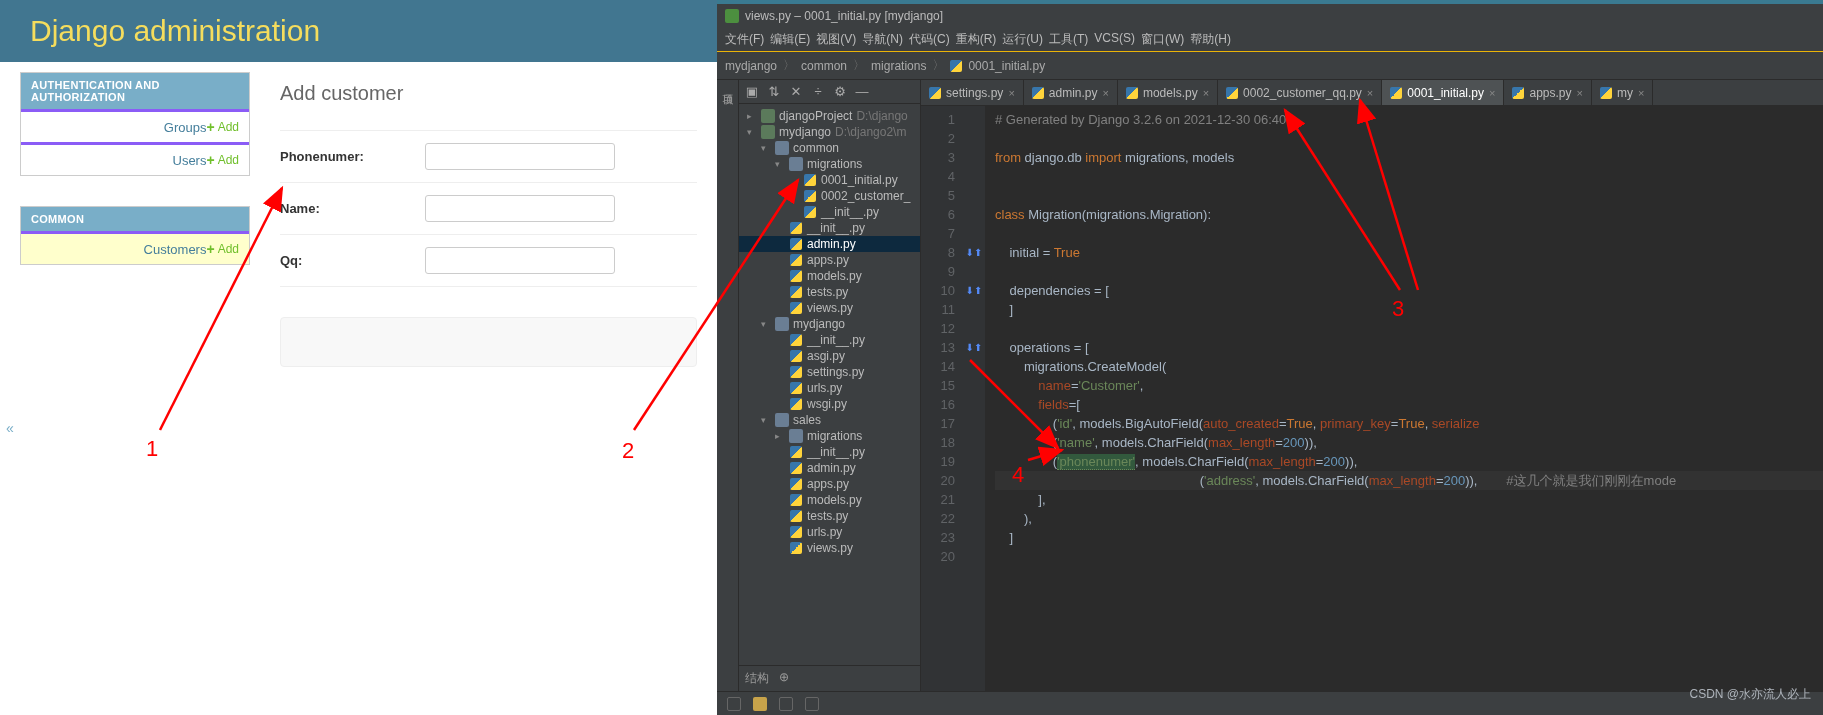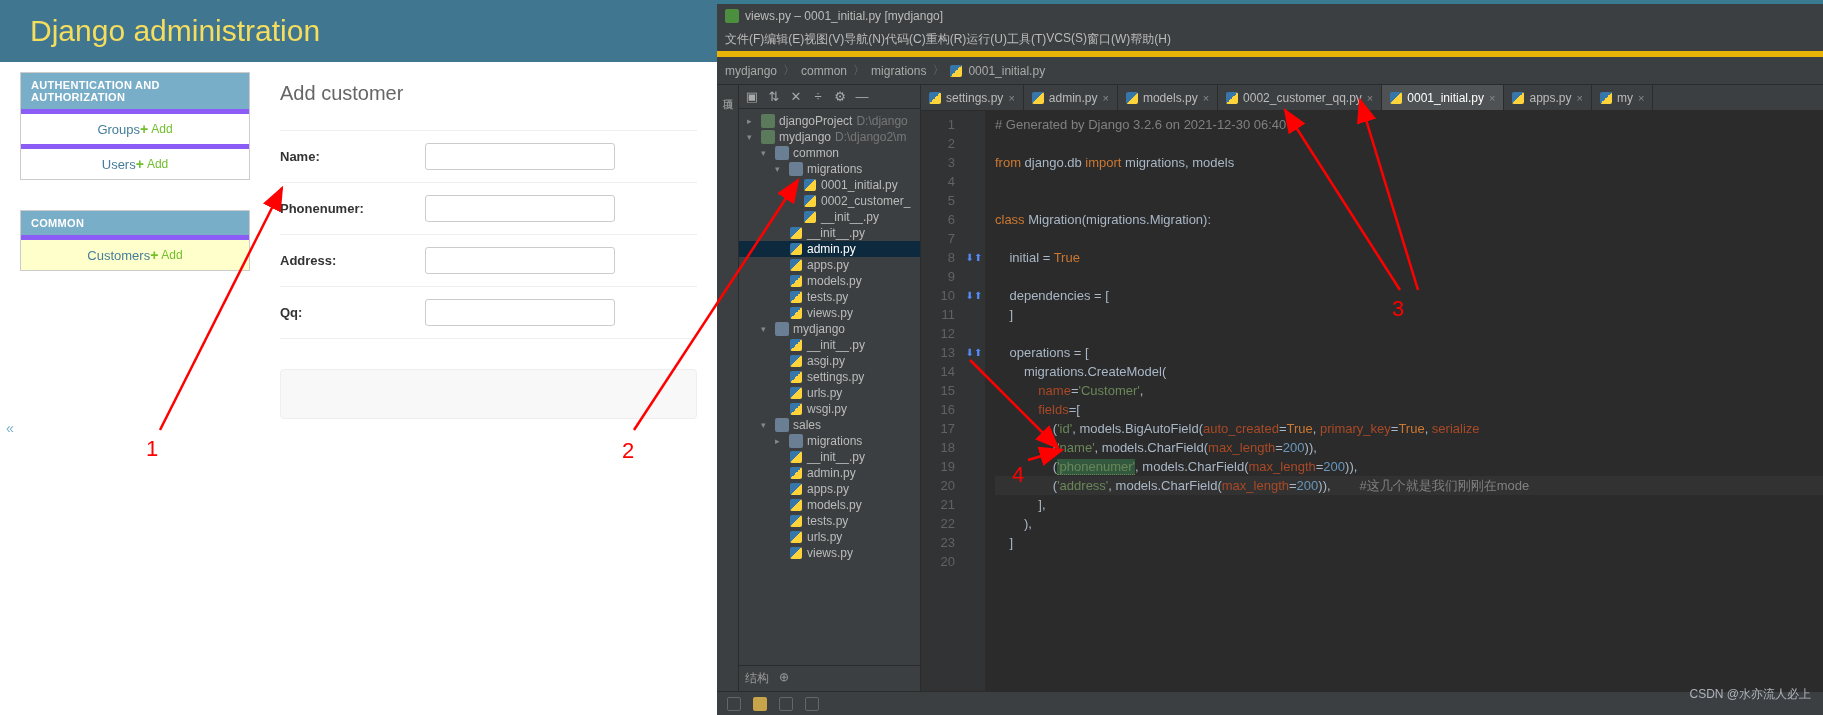--- a/index.html
+++ b/index.html
@@ -11,41 +11,41 @@
 .django-header span { color: #f5dd5d; }
 .breadcrumb { background: #79aec8; color: #fff; padding: 8px 30px; font-size: 13px; }
 .breadcrumb a { color: #c4e0ee; text-decoration: none; }
 .breadcrumb .sep { color: #fff; margin: 0 4px; }
 .breadcrumb .cur { color: #cde5f0; }
 
 .django-columns { display: flex; padding: 10px 20px; gap: 30px; }
 .sidebar { width: 230px; }
 .module { margin-bottom: 30px; border: 1px solid #ccc; border-radius: 0; }
 .module-head { background: #79aec8; color: #fff; font-size: 11px; padding: 6px 10px; font-weight: 700; letter-spacing: .3px; }
-.module-row { display: flex; justify-content: center; align-items: center; padding: 7px 10px; font-size: 13px; border-top: 5px solid #8b5cf6; background: #fff; }
+.module-row { display: flex; justify-content: flex-end; align-items: center; padding: 7px 10px; font-size: 13px; border-top: 3px solid #8b5cf6; background: #fff; }
 .module-row.highlight { background: #ffffcc; }
 .module-row a.model { color: #447e9b; text-decoration: none; }
 .module-row a.add { color: #70bf2b; text-decoration: none; font-size: 12px; display: flex; align-items: center; gap: 3px; }
 .module-row a.add .plus { color: #70bf2b; font-weight: bold; font-size: 14px; }
 
 .content { flex: 1; padding: 10px 0 0 0; }
 .content h1 { font-size: 20px; font-weight: 400; color: #666; margin-bottom: 25px; }
 .formrow { display: flex; align-items: center; padding: 12px 0; border-bottom: 1px solid #eee; }
 .formrow:first-of-type { border-top: 1px solid #eee; }
 .formrow label { width: 145px; font-size: 13px; color: #333; font-weight: 600; }
 .formrow input { flex: 0 0 160px; border: 1px solid #ccc; border-radius: 3px; padding: 5px 6px; font-size: 13px; }
 .submitrow { background: #f8f8f8; height: 50px; margin-top: 30px; border: 1px solid #eee; border-radius: 4px; }
 
 .left-chevron { position: absolute; left: 6px; top: 420px; color: #79aec8; font-size: 14px; }
 
 
 .ide { position: absolute; left: 717px; top: 0; right: 0; height: 715px; background: #bef264; color: #bbb; font-family: "Segoe UI", sans-serif; font-size: 12px; display: flex; flex-direction: column; border-top: 4px solid #3a7a91; }
 .ide-title { background: #3c3f41; color: #bbb; padding: 5px 8px; display: flex; align-items: center; gap: 6px; font-size: 12px; }
 .ide-title .ico { width: 14px; height: 14px; background: #4c8f3f; border-radius: 2px; }
-.ide-menu { background: #3c3f41; padding: 3px 8px; display: flex; color: #bbb; border-bottom: 6px solid #eab308; }
+.ide-menu { background: #3c3f41; padding: 3px 8px; display: flex; gap: 6px; color: #bbb; border-bottom: 1px solid #eab308; }
 .ide-menu span { cursor: default; }
 .ide-breadcrumb { background: #3c3f41; padding: 5px 8px; color: #aaa; display: flex; align-items: center; gap: 6px; border-bottom: 1px solid #2b2b2b; }
 .ide-breadcrumb .chev { color: #777; }
 .ide-breadcrumb .py-ico { width: 12px; height: 12px; display: inline-block; background: linear-gradient(135deg,#3776ab 50%,#ffd43b 50%); border-radius: 2px; }
 
 .ide-body { flex: 1; display: flex; min-height: 0; }
 .toolstrip { width: 22px; background: #3c3f41; border-right: 1px solid #2b2b2b; display: flex; flex-direction: column; align-items: center; padding-top: 6px; gap: 18px; }
 .toolstrip .v { writing-mode: vertical-rl; color: #999; font-size: 11px; }
 
 .projwrap { width: 182px; background: #3c3f41; border-right: 1px solid #2b2b2b; display: flex; flex-direction: column; }
@@ -75,21 +75,21 @@
 .gmarks { width: 22px; background: #313335; padding-top: 4px; color: #548af7; font-size: 10px; text-align: center; }
 .gmarks div { height: 19px; }
 .code { flex: 1; padding: 4px 0 0 10px; white-space: pre; color: #a9b7c6; }
 .code .c   { color: #808080; }     
 .code .k   { color: #cc7832; }     
 .code .s   { color: #6a8759; }     
 .code .n   { color: #6897bb; }     
 .code .p   { color: #aa4926; }     
 .code .cls { color: #a9b7c6; }
 .code .hl  { background: #32593d; border-bottom: 1px dotted #6a8759; }
-.code .linehl { background: #323232; display: inline-block; width: 100%; }
+.code .linehl { background: #323232; display: inline-block; width: 100%; text-align: center; }
 .code .tail { color: #808080; }
 
 .ide-status { height: 24px; background: #3c3f41; border-top: 1px solid #2b2b2b; display: flex; align-items: center; gap: 12px; padding: 0 10px; color: #999; }
 .ide-status .ico { width: 14px; height: 14px; border-radius: 2px; }
 
 
 .annotations { position: absolute; inset: 0; pointer-events: none; }
 .annotations svg { position: absolute; inset: 0; width: 1823px; height: 715px; }
 .ann-label { position: absolute; color: #ff0000; font-size: 22px; font-family: Arial, sans-serif; }
 .watermark { position: absolute; right: 12px; bottom: 12px; color: #aeb4bb; font-size: 12px; font-family: Arial, sans-serif; }
@@ -120,29 +120,25 @@
           <div class="module-row highlight">
             <a class="model" href="#">Customers</a>
             <a class="add" href="#"><span class="plus">+</span> Add</a>
           </div>
         </div>
       </div>
     <div class="content">
       <h1>Add customer</h1>
       <div id="dj-form">
           <div class="formrow">
-            <label>Name:</label>
-            <input type="text" style="">
-          </div>
-          <div class="formrow">
             <label>Phonenumer:</label>
             <input type="text" style="">
           </div>
           <div class="formrow">
-            <label>Address:</label>
+            <label>Name:</label>
             <input type="text" style="">
           </div>
           <div class="formrow">
             <label>Qq:</label>
             <input type="text" style="">
           </div>
         </div>
       <div class="submitrow"></div>
     </div>
   </div>

